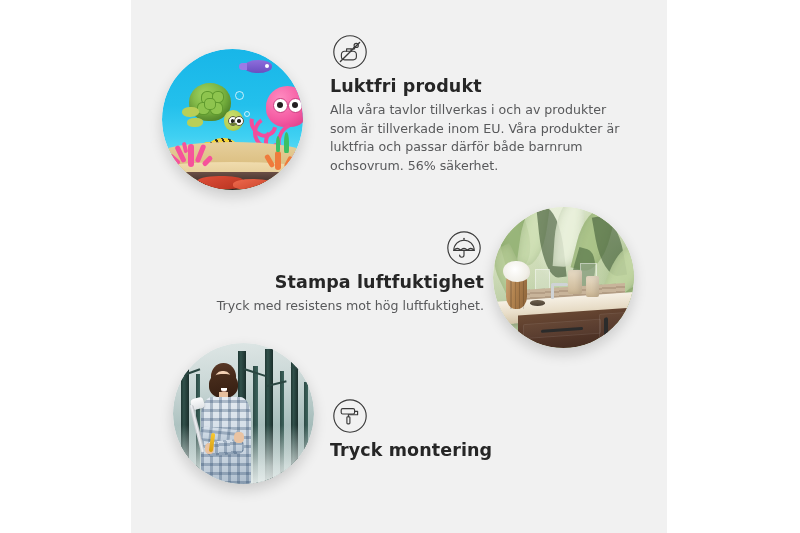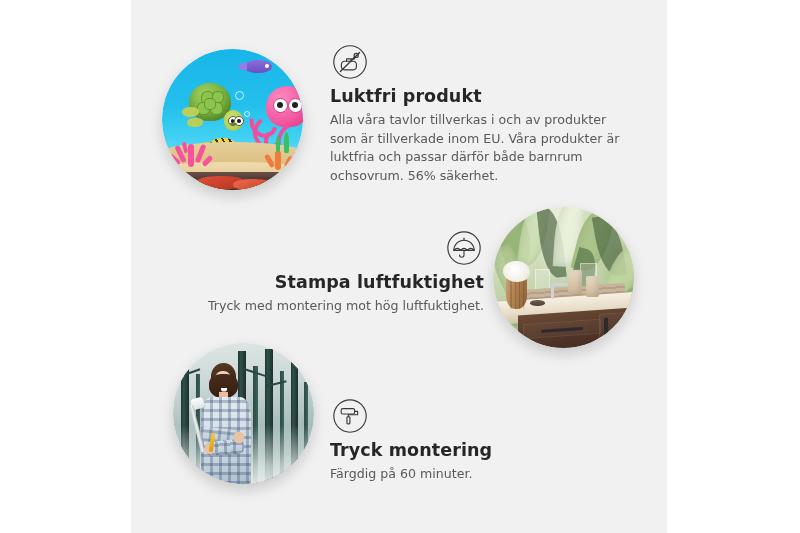--- a/index.html
+++ b/index.html
@@ -303,21 +303,21 @@
 
         <div class="sea-bottomstrip">
           <div class="rock-dark"></div>
           <div class="rock-red"></div>
           <div class="rock-red2"></div>
           <div class="w1"></div>
         </div>
       </div>
     </div>
 
-    <div class="feature align-left" style="left:199px; top:44px; width:295px;">
+    <div class="feature align-left" style="left:199px; top:34px; width:295px;">
       <div class="icon-wrap">
         <svg class="ico" viewBox="0 0 36 36" fill="none" stroke="#3a3a3a" stroke-width="1.15" stroke-linecap="round" stroke-linejoin="round">
           <circle cx="18" cy="18" r="16.2"></circle>
           <path d="M12.6 17.2 h8.6 a3.2 3.2 0 0 1 3.2 3.2 v2.2 a3.2 3.2 0 0 1 -3.2 3.2 h-8.6 a3.2 3.2 0 0 1 -3.2 -3.2 v-2.2 a3.2 3.2 0 0 1 3.2 -3.2 z"></path>
           <path d="M14.6 17.2 v-2.4 h4.6 v2.4"></path>
           <path d="M19.2 15 h3.4 v-2.1"></path>
           <circle cx="24.2" cy="11.4" r="2.1"></circle>
           <path d="M22.6 12.9 l-1.5 1.4"></path>
           <path d="M8.4 27.6 L27.6 8.4" stroke-width="1.35"></path>
         </svg>
@@ -377,21 +377,21 @@
       <div class="icon-wrap">
         <svg class="ico" viewBox="0 0 36 36" fill="none" stroke="#3a3a3a" stroke-width="1.15" stroke-linecap="round" stroke-linejoin="round">
           <circle cx="18" cy="18" r="16.2"></circle>
           <path d="M7.8 20.4 a10.2 10.2 0 0 1 20.4 0 z"></path>
           <path d="M7.8 20.4 c2.6 -2.8 4.5 -2.8 6.8 0 c2.3 -2.8 4.5 -2.8 6.8 0 c2.3 -2.8 4.2 -2.8 6.8 0"></path>
           <path d="M18 10.2 v-1.9"></path>
           <path d="M18 20.4 v4.6 a2.2 2.2 0 0 1 -4.4 0"></path>
         </svg>
       </div>
       <div class="feat-title">Stampa luftfuktighet</div>
-      <div class="feat-desc">Tryck med montering mot hög luftfuktighet.</div>
+      <div class="feat-desc">Tryck med resistens mot hög luftfuktighet.</div>
     </div>
 
     <div class="photo-circle" style="left:42px; top:343px; width:141px; height:141px;">
       <div class="photo-inner">
         <div class="forest-sky"></div>
 
         <div class="trunk" style="left:6%;  width:5%;  height:86%;"></div>
         <div class="trunk thin" style="left:16%; width:3%;  height:78%;"></div>
         <div class="trunk" style="left:46%; width:6%;  height:94%;"></div>
         <div class="trunk thin" style="left:57%; width:3.4%; height:84%;"></div>
@@ -435,17 +435,16 @@
       <div class="icon-wrap">
         <svg class="ico" viewBox="0 0 36 36" fill="none" stroke="#3a3a3a" stroke-width="1.15" stroke-linecap="round" stroke-linejoin="round">
           <circle cx="18" cy="18" r="16.2"></circle>
           <rect x="9.2" y="10.6" width="13.4" height="5.4" rx="1.5"></rect>
           <path d="M22.6 13.3 h3.0 v3.4 h-9.2"></path>
           <path d="M16.4 16.7 v2.0"></path>
           <rect x="14.9" y="18.7" width="3.0" height="7.2" rx="0.9"></rect>
         </svg>
       </div>
       <div class="feat-title">Tryck montering</div>
-      <div class="feat-desc">Färgdig på 60 minuter.</div>
     </div>
 
   </div>
 </div>
 
 </body></html>

